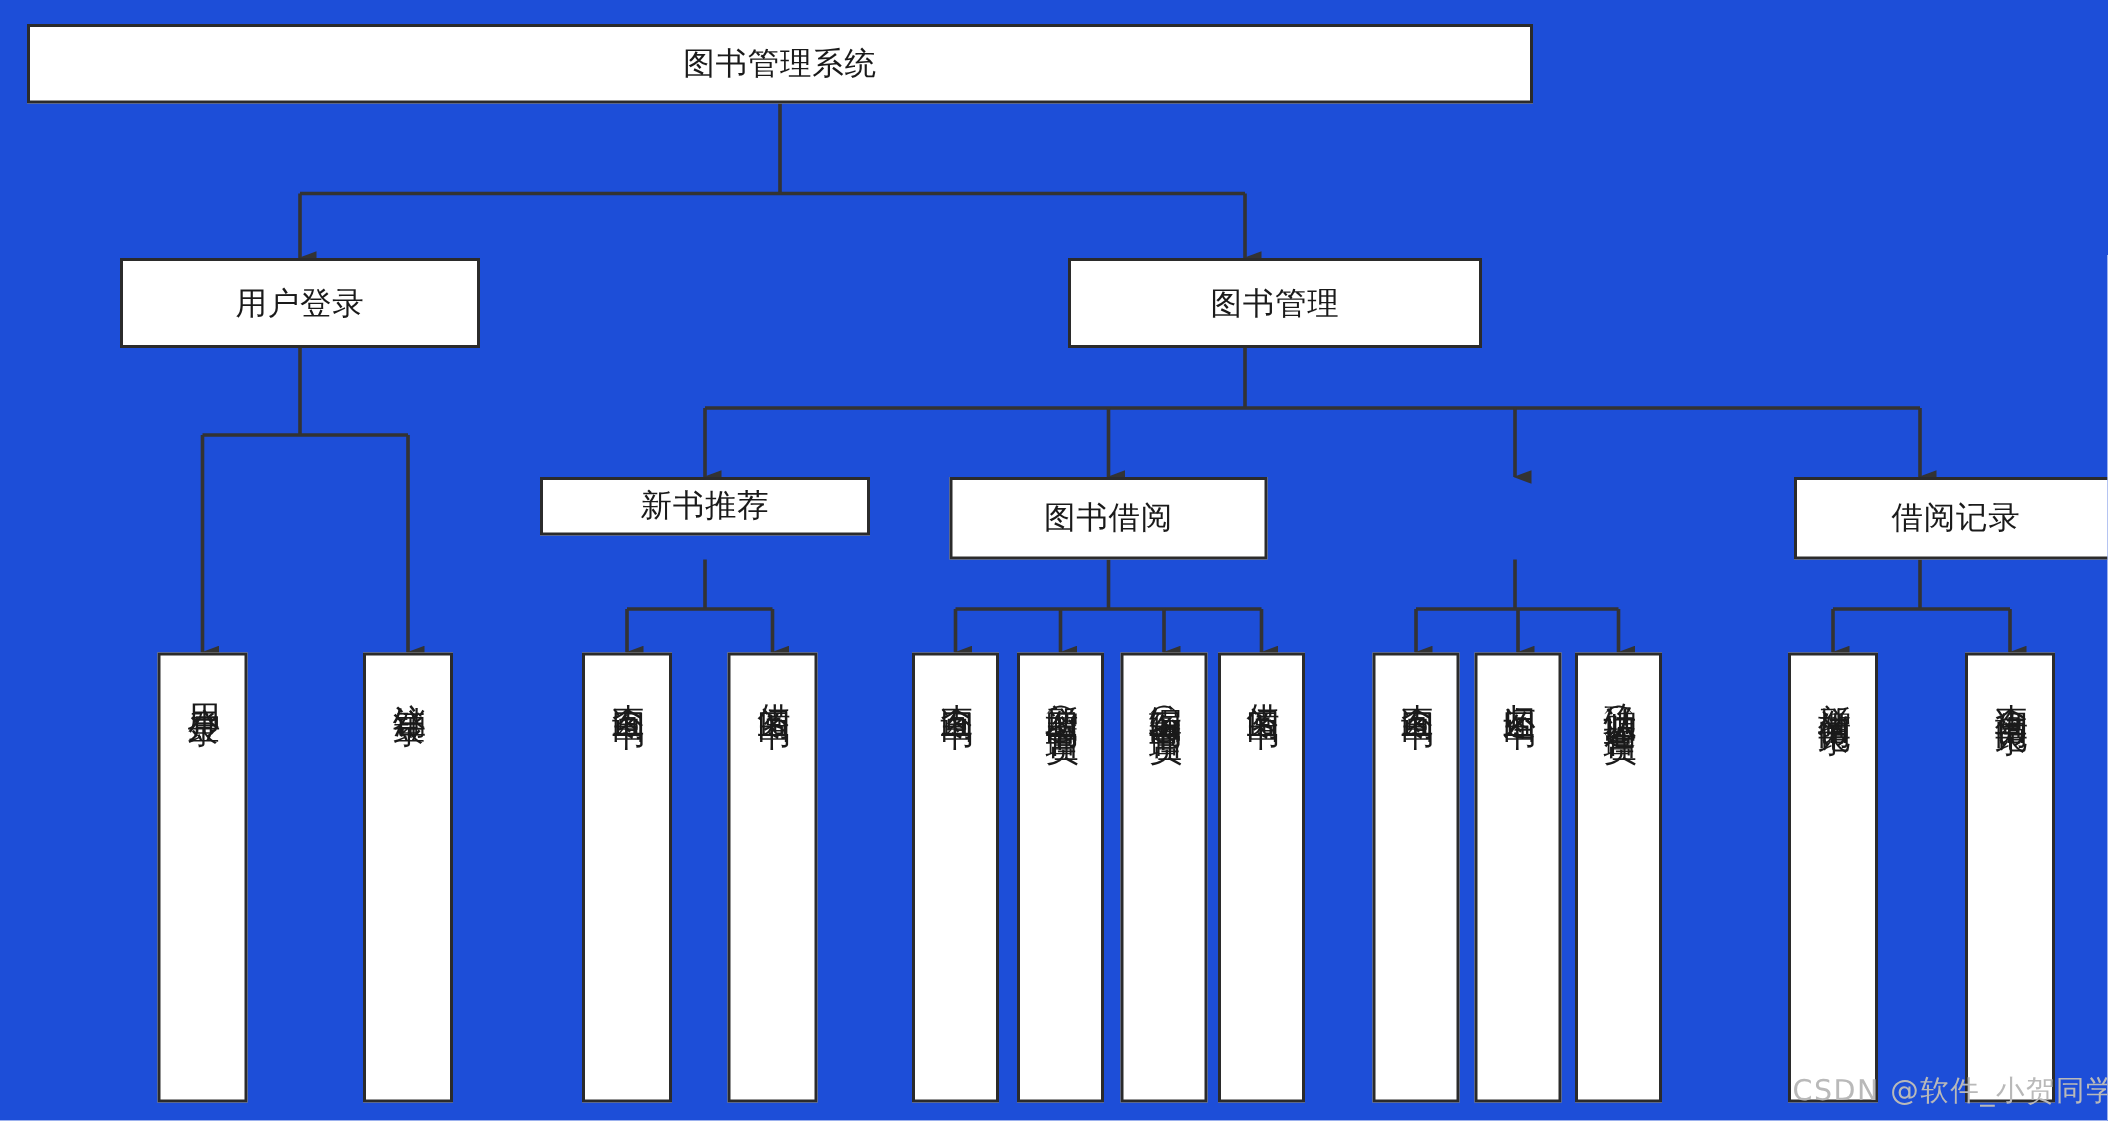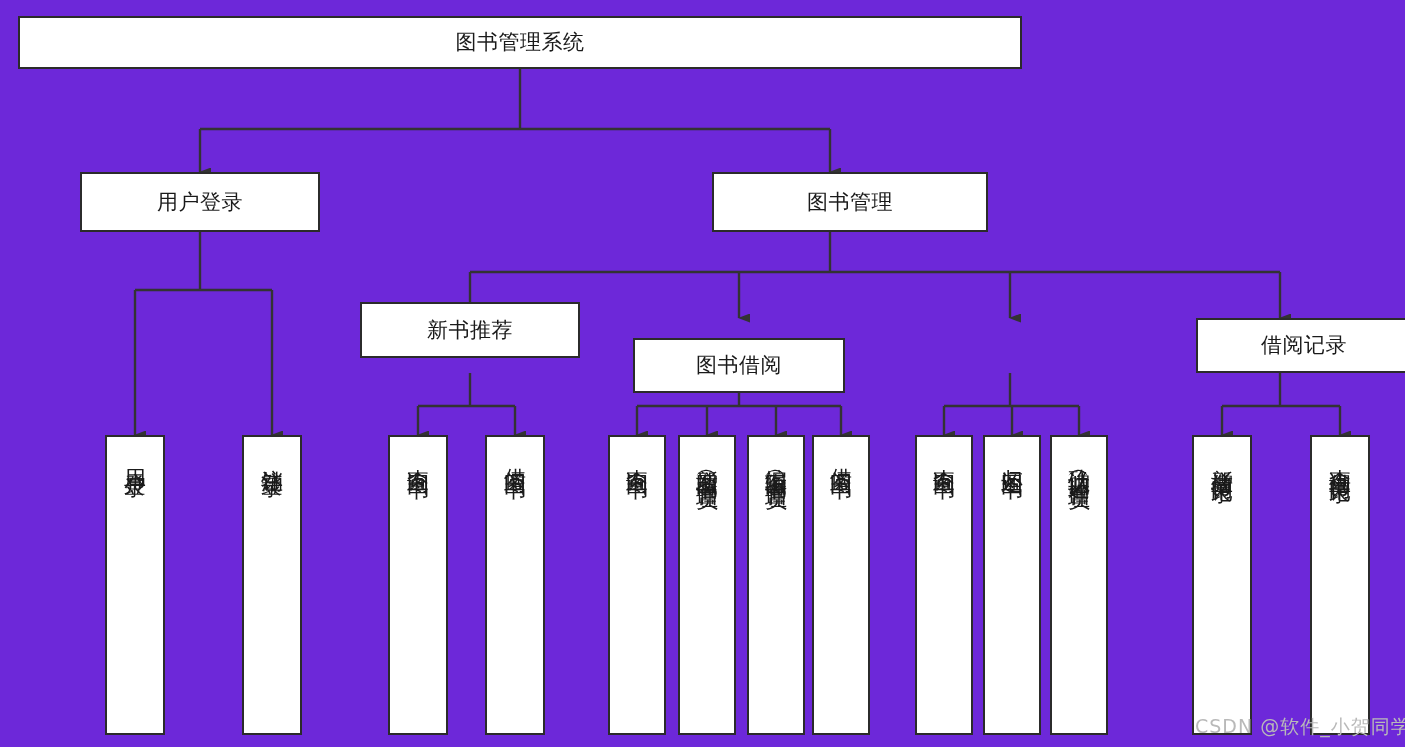--- a/index.html
+++ b/index.html
@@ -8,21 +8,21 @@
     padding: 0;
     background: #ffffff;
   }
   body {
     font-family: "DejaVu Sans", "Liberation Sans", sans-serif;
   }
   #canvas {
     position: relative;
     width: 1405px;
     height: 747px;
-    background: #6d28d9;
+    background: #1d4ed8;
     overflow: hidden;
   }
   #diagram-svg {
     position: absolute;
     left: 0;
     top: 0;
     width: 1405px;
     height: 747px;
   }
   .node-box {
@@ -116,24 +116,24 @@
     <span class="node-label">图书管理系统</span>
   </div>
 
   <div class="node-box" style="left: 80px; top: 172px; width: 240px; height: 60px;">
     <span class="node-label">用户登录</span>
   </div>
   <div class="node-box" style="left: 712px; top: 172px; width: 276px; height: 60px;">
     <span class="node-label">图书管理</span>
   </div>
 
-  <div class="node-box" style="left: 360px; top: 302px; width: 220px; height: 56px;">
+  <div class="node-box" style="left: 360px; top: 318px; width: 220px; height: 39px;">
     <span class="node-label">新书推荐</span>
   </div>
-  <div class="node-box" style="left: 633px; top: 318px; width: 212px; height: 55px; margin-top: 20px;">
+  <div class="node-box" style="left: 633px; top: 318px; width: 212px; height: 55px;">
     <span class="node-label">图书借阅</span>
   </div>
   <div class="node-box" style="left: 1172px; top: 318px; width: 216px; height: 55px; margin-left: 24px;">
     <span class="node-label">借阅记录</span>
   </div>
 
   <div class="node-box vertical" style="left: 105px; top: 435px; width: 60px; height: 300px;">
     <span class="node-label">用户登录</span>
   </div>
   <div class="node-box vertical" style="left: 242px; top: 435px; width: 60px; height: 300px;">

